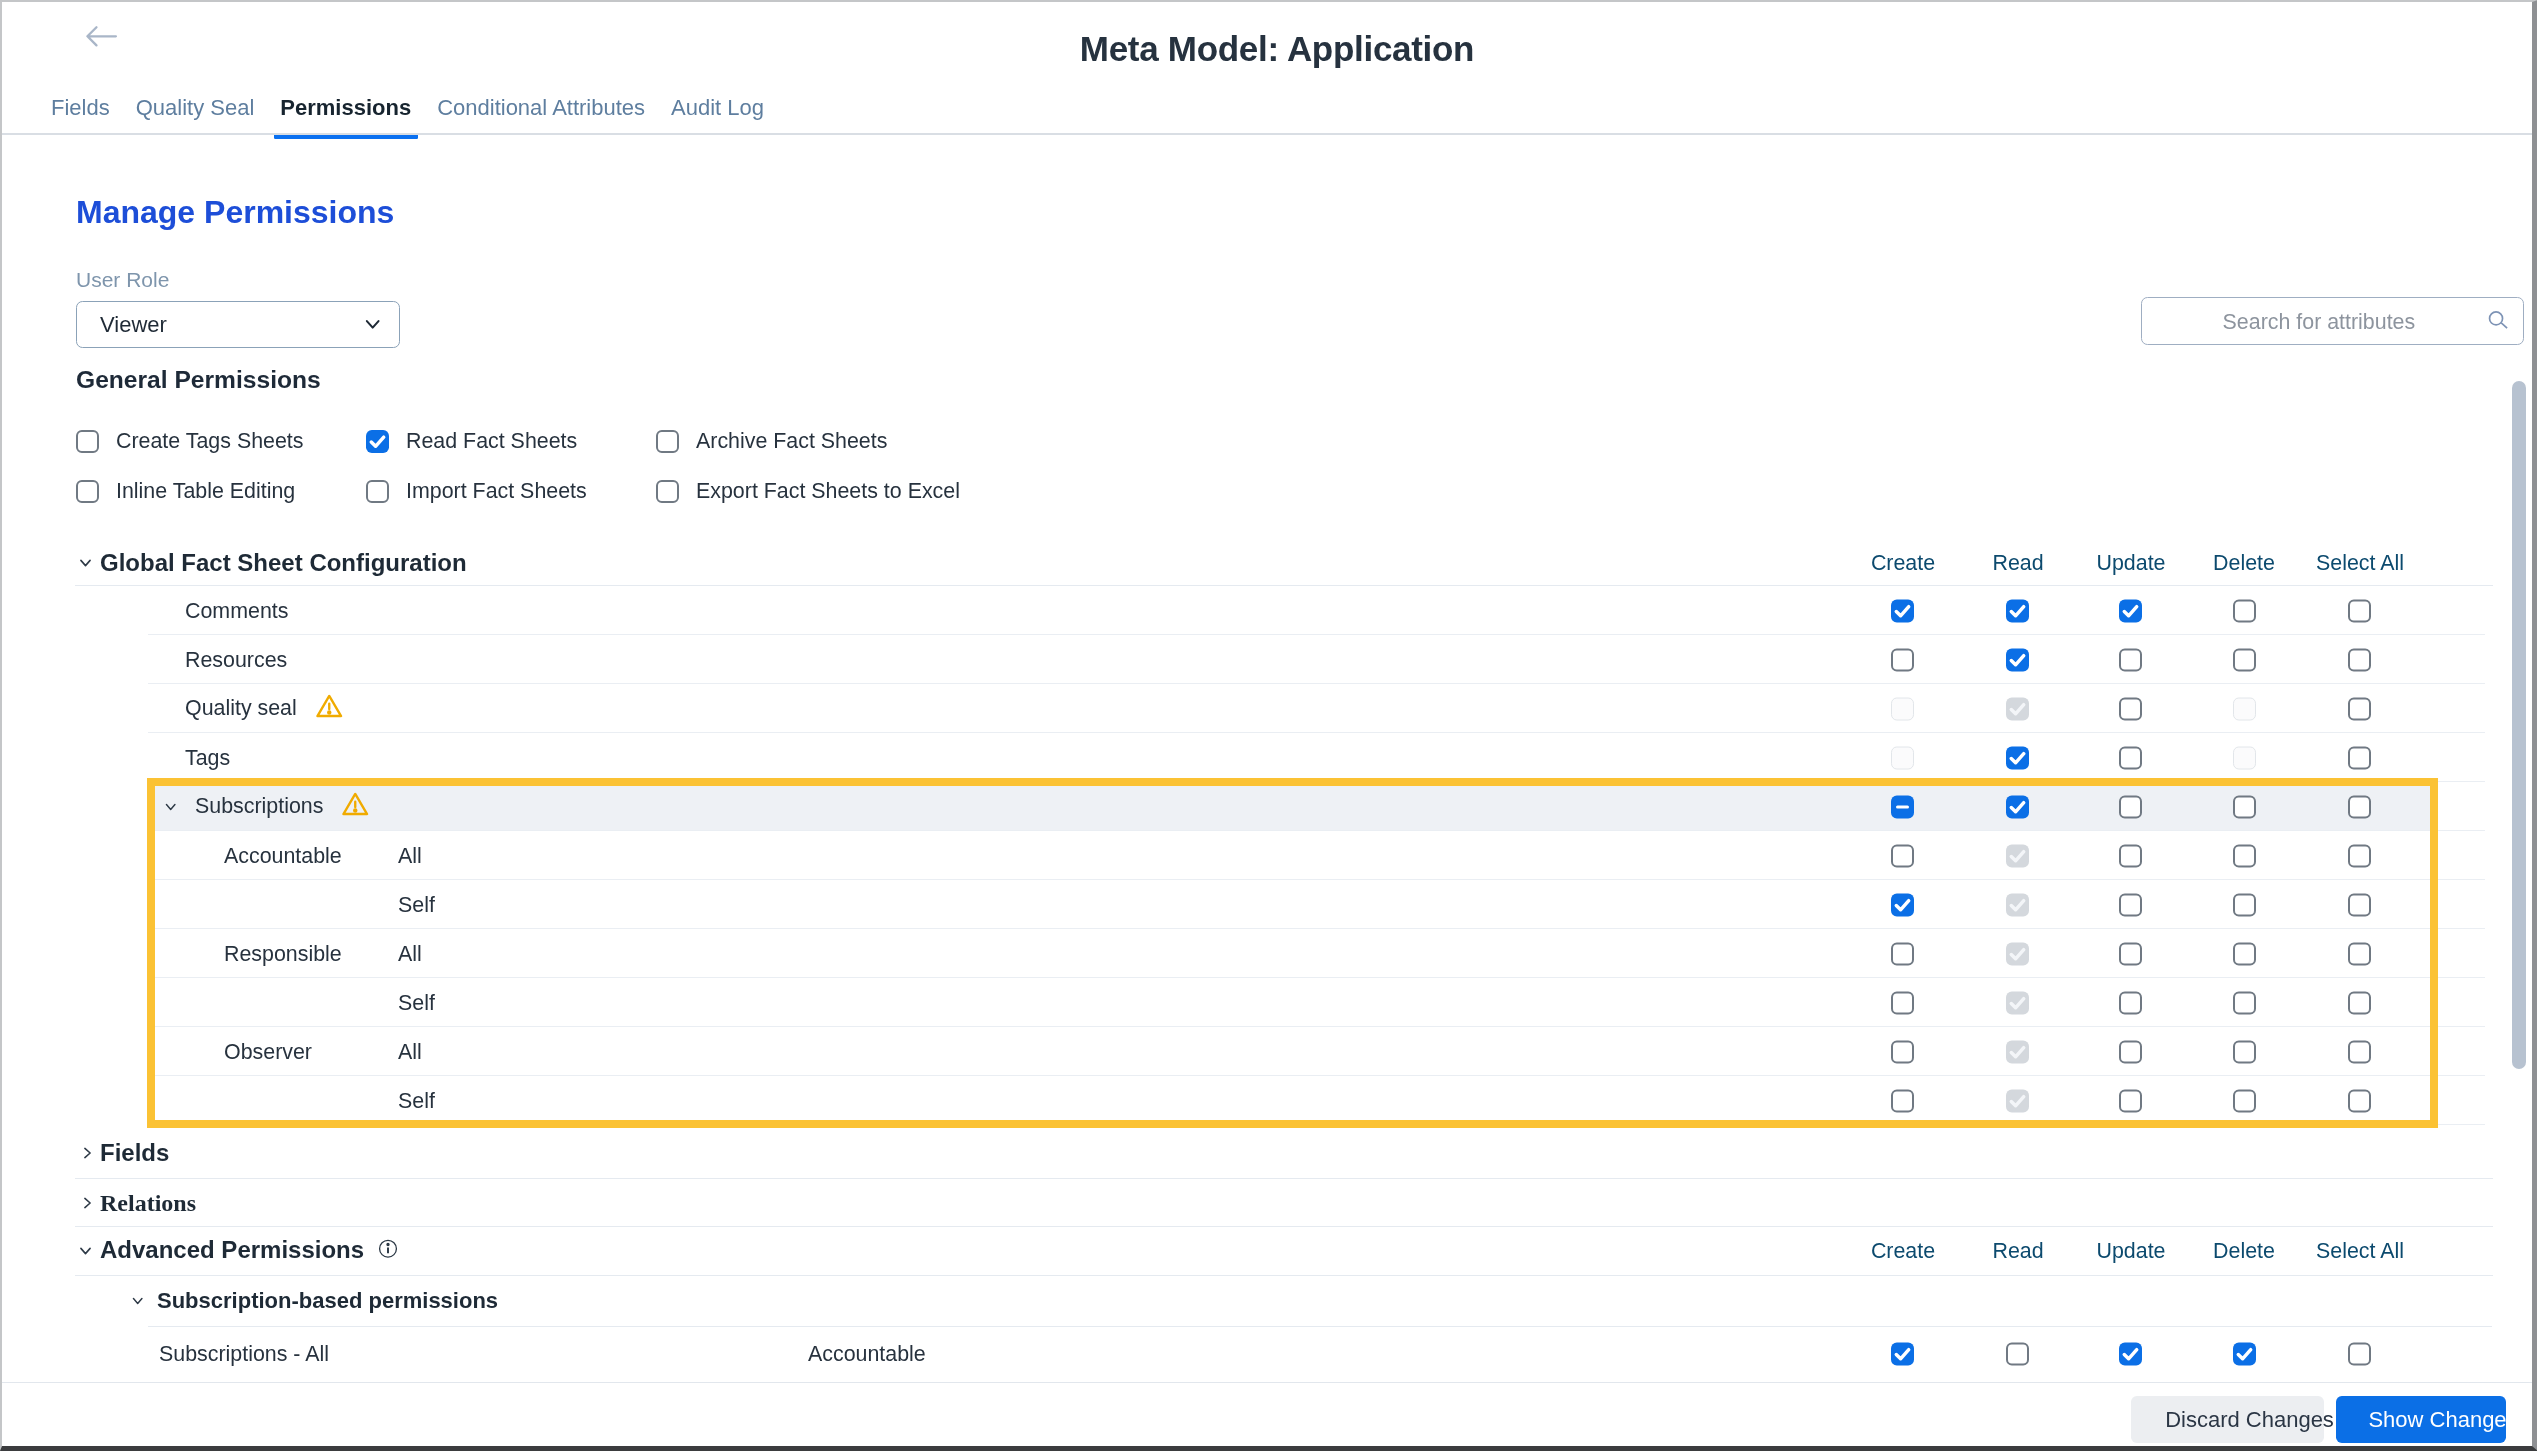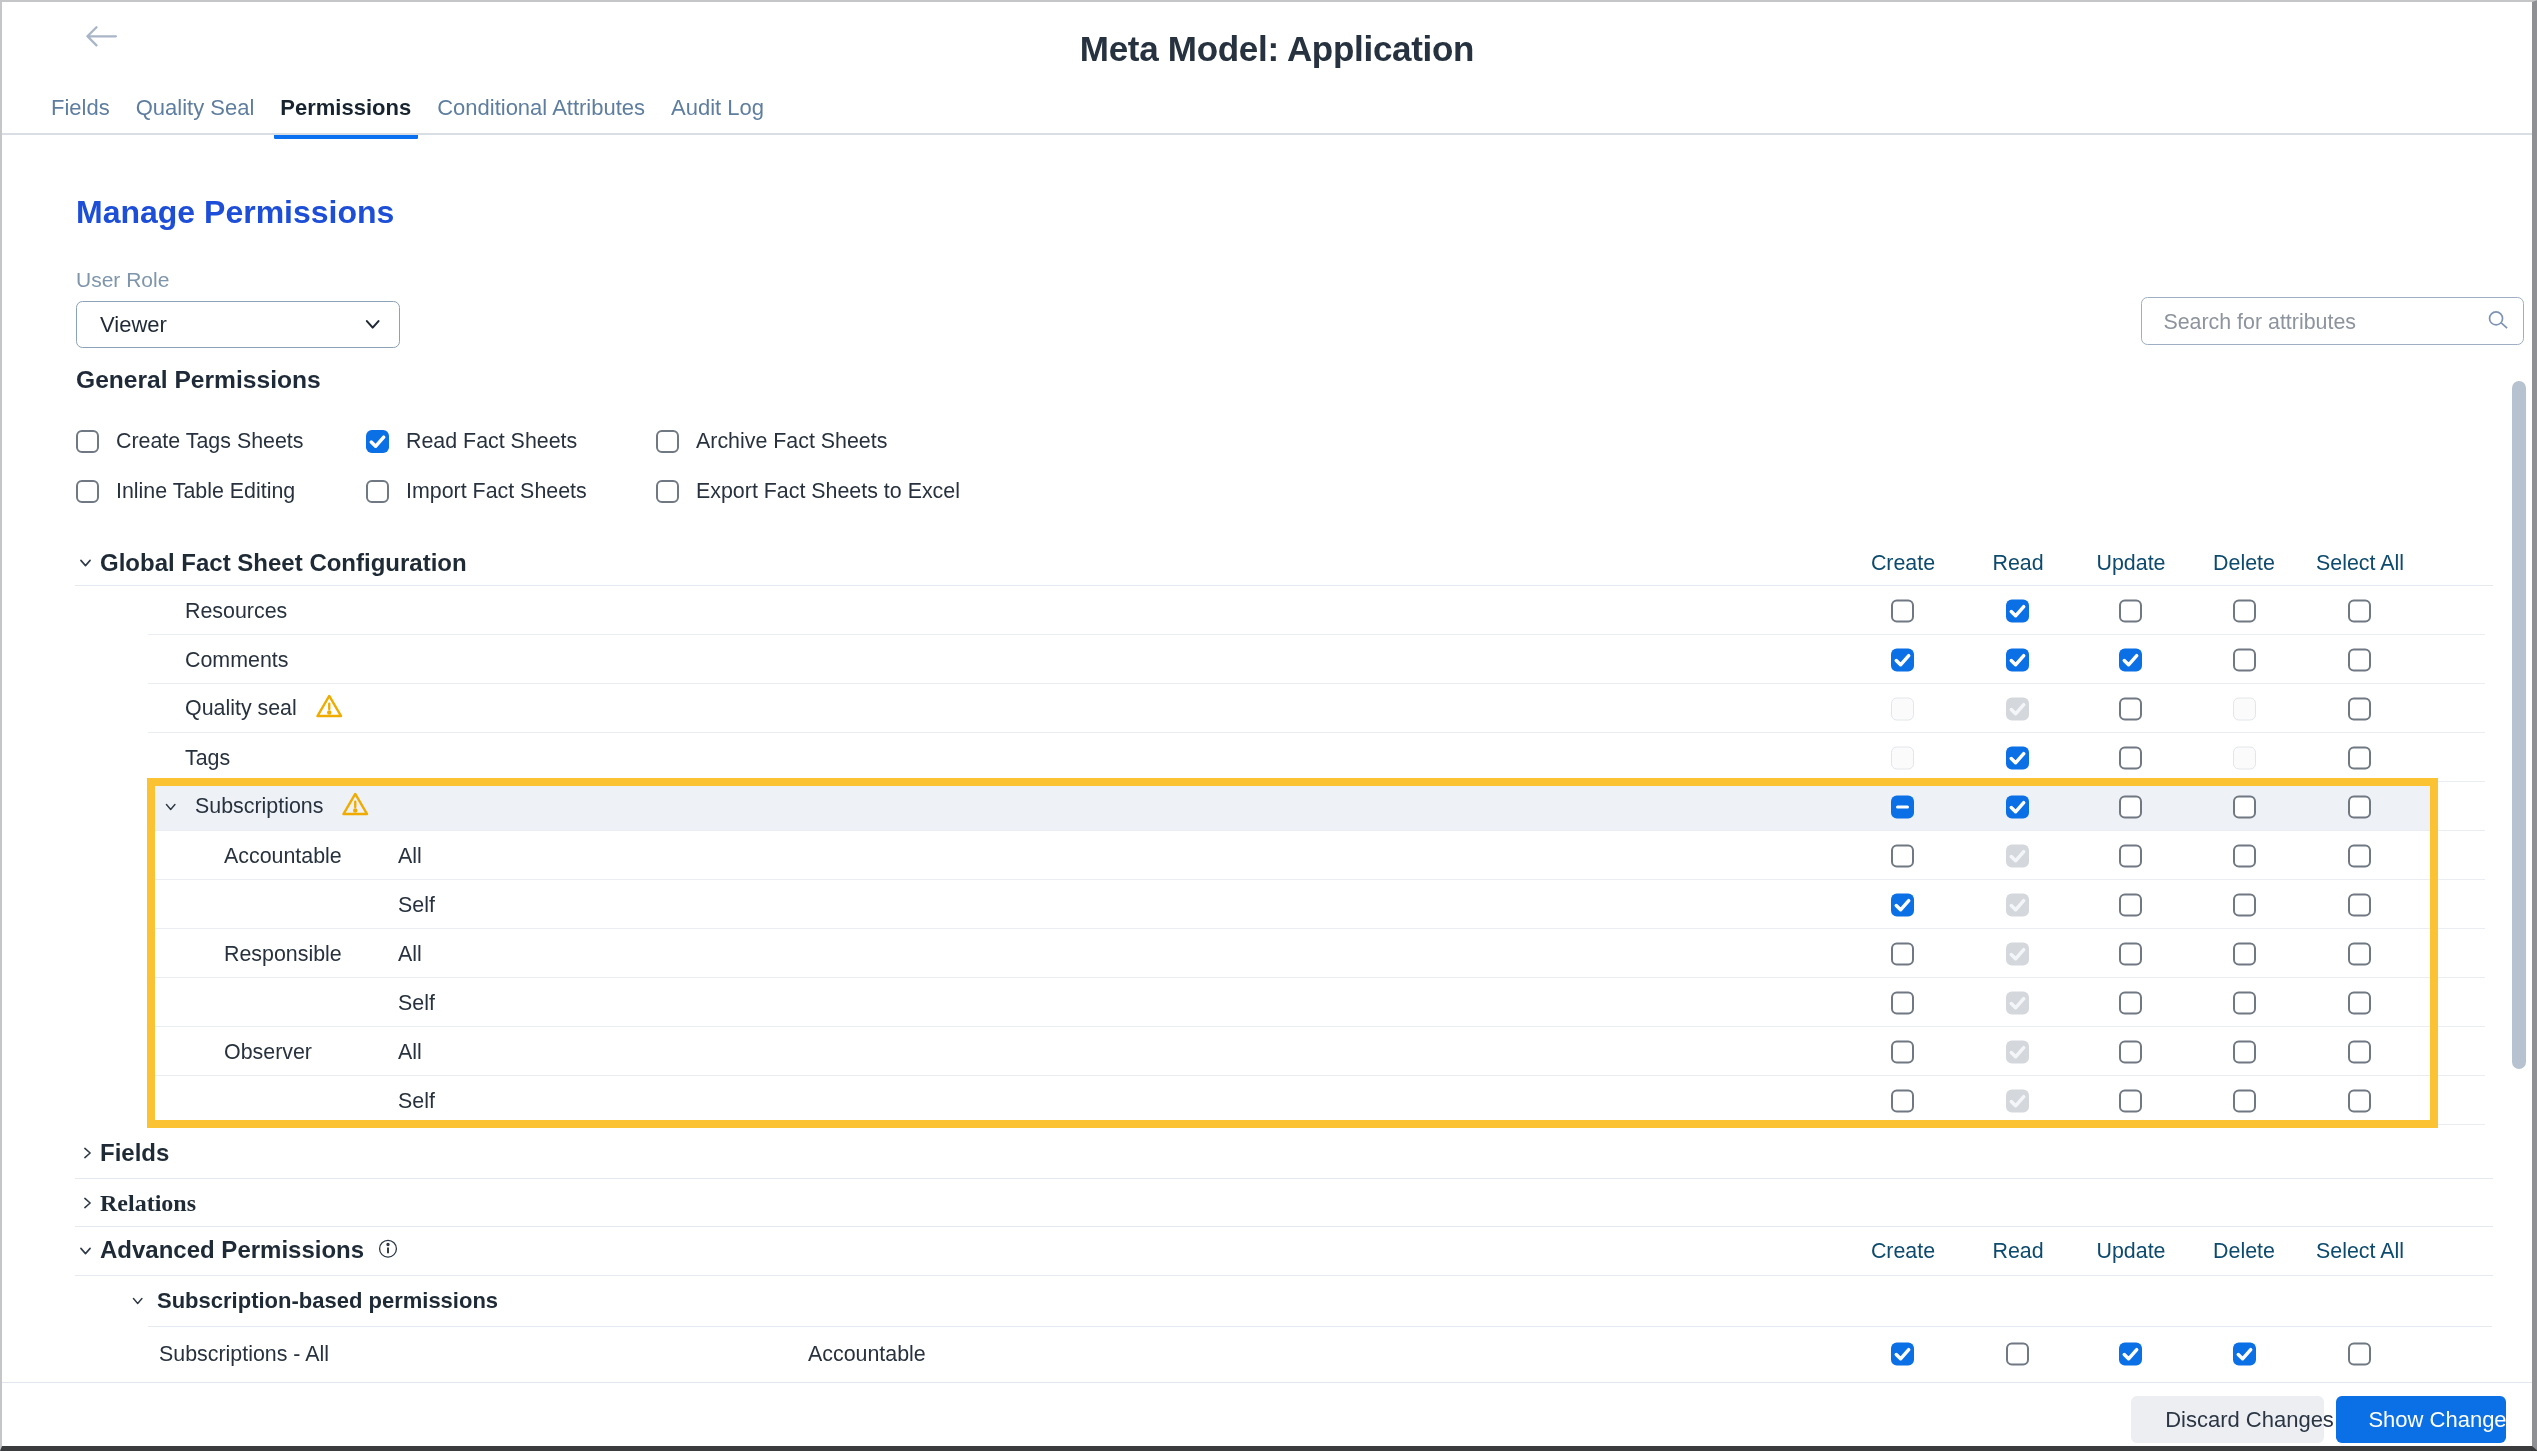--- a/index.html
+++ b/index.html
@@ -19,21 +19,21 @@
   .tab{position:relative;font-size:22px;color:#5E7E9F;height:56px;line-height:56px;cursor:pointer;white-space:nowrap;}
   .tab.active{color:#17242F;font-weight:bold;}
   .tab.active::after{content:"";position:absolute;left:-6.5px;right:-6.5px;bottom:-2.6px;height:5.8px;background:#0A70F0;border-radius:1.3px;}
   
   .h2{position:absolute;left:74px;top:192px;font-size:32px;font-weight:bold;color:#1d4ed8;}
   .role-label{position:absolute;left:74px;top:266px;font-size:21px;color:#7E95AC;}
   .select{position:absolute;left:74px;top:299px;width:324px;height:47px;border:1.9px solid #8BA2B8;border-radius:6.5px;box-sizing:border-box;background:#fff;cursor:pointer;}
   .select .val{position:absolute;left:23px;top:50%;transform:translateY(-50%);font-size:22px;color:#1F2A36;}
   .select svg{position:absolute;right:17px;top:50%;transform:translateY(-50%);stroke:#1F2A36;stroke-width:3.2;fill:none;stroke-linecap:round;stroke-linejoin:round;}
   .search{position:absolute;left:2139px;top:295px;width:383px;height:48px;border:1.9px solid #9FAEC2;border-radius:6.5px;box-sizing:border-box;background:#fff;}
-  .search input{position:absolute;left:19.4px;top:0;width:311px;height:100%;border:none;outline:none;font-size:21.4px;font-family:inherit;color:#2B3645;background:transparent;}
+  .search input{position:absolute;left:19.4px;top:0;width:311px;height:100%;border:none;outline:none;font-size:21.4px;font-family:inherit;color:#2B3645;background:transparent;text-align:center;}
   .search input::placeholder{color:#8D949E;}
   .search svg{position:absolute;right:11.7px;top:50%;transform:translateY(-50%);stroke:#7D93B5;stroke-width:2.6;fill:none;}
   
   .h3{position:absolute;left:74px;top:364px;font-size:24.6px;font-weight:bold;color:#1E2A38;}
   .gp-grid{position:absolute;left:74px;top:427px;display:grid;grid-template-columns:290px 290px auto;row-gap:25px;}
   .gp-item{display:flex;align-items:center;gap:17px;cursor:pointer;}
   .gp-label{font-size:21.4px;color:#27323E;white-space:nowrap;}
   
   .cb{width:23px;height:23px;border-radius:5.8px;box-sizing:border-box;position:absolute;top:50%;transform:translateY(-50%);}
   .cb.inline{position:static;transform:none;flex:none;}
@@ -145,48 +145,48 @@
           <path d="M9 12 L16 20 L23 12"></path>
         </svg>
       </span>
     <span class="sec-title">Global Fact Sheet Configuration</span>
     <span class="colhead-row"><span class="colh ch0">Create</span><span class="colh ch1">Read</span><span class="colh ch2">Update</span><span class="colh ch3">Delete</span><span class="colh ch4">Select All</span></span>
   </div>
   <div class="hr" style="top:583px;left:73px;width:2418px;"></div>
 
   <div class="grows">
       <div class="grow">
-        <span class="lbl lbl1">Resources</span>
-        <div class="cb unchecked c0"></div>
-        <div class="cb checked c1">
-          <svg viewBox="0 0 24 24">
-            <path d="M5.5 12.5l4.5 4.5 8.5-9.5" fill="none" stroke="currentColor" stroke-width="3.6" stroke-linecap="round" stroke-linejoin="round"></path>
-          </svg>
-        </div>
-        <div class="cb unchecked c2"></div>
-        <div class="cb unchecked c3"></div>
-        <div class="cb unchecked c4"></div>
-      </div>
-      <div class="grow">
         <span class="lbl lbl1">Comments</span>
         <div class="cb checked c0">
           <svg viewBox="0 0 24 24">
             <path d="M5.5 12.5l4.5 4.5 8.5-9.5" fill="none" stroke="currentColor" stroke-width="3.6" stroke-linecap="round" stroke-linejoin="round"></path>
           </svg>
         </div>
         <div class="cb checked c1">
           <svg viewBox="0 0 24 24">
             <path d="M5.5 12.5l4.5 4.5 8.5-9.5" fill="none" stroke="currentColor" stroke-width="3.6" stroke-linecap="round" stroke-linejoin="round"></path>
           </svg>
         </div>
         <div class="cb checked c2">
           <svg viewBox="0 0 24 24">
             <path d="M5.5 12.5l4.5 4.5 8.5-9.5" fill="none" stroke="currentColor" stroke-width="3.6" stroke-linecap="round" stroke-linejoin="round"></path>
           </svg>
         </div>
+        <div class="cb unchecked c3"></div>
+        <div class="cb unchecked c4"></div>
+      </div>
+      <div class="grow">
+        <span class="lbl lbl1">Resources</span>
+        <div class="cb unchecked c0"></div>
+        <div class="cb checked c1">
+          <svg viewBox="0 0 24 24">
+            <path d="M5.5 12.5l4.5 4.5 8.5-9.5" fill="none" stroke="currentColor" stroke-width="3.6" stroke-linecap="round" stroke-linejoin="round"></path>
+          </svg>
+        </div>
+        <div class="cb unchecked c2"></div>
         <div class="cb unchecked c3"></div>
         <div class="cb unchecked c4"></div>
       </div>
       <div class="grow">
         <span class="lbl lbl1">Quality seal<span class="warn"><svg width="28.5" height="26" viewBox="0 0 24 22">
               <path d="M12 2.5 L22 19.5 H2 Z"></path>
               <path d="M12 9 V13.5"></path>
               <circle cx="12" cy="16.6" r="0.9" fill="#F0AB00"></circle>
             </svg></span></span>
         <div class="cb disabled c0"></div>

